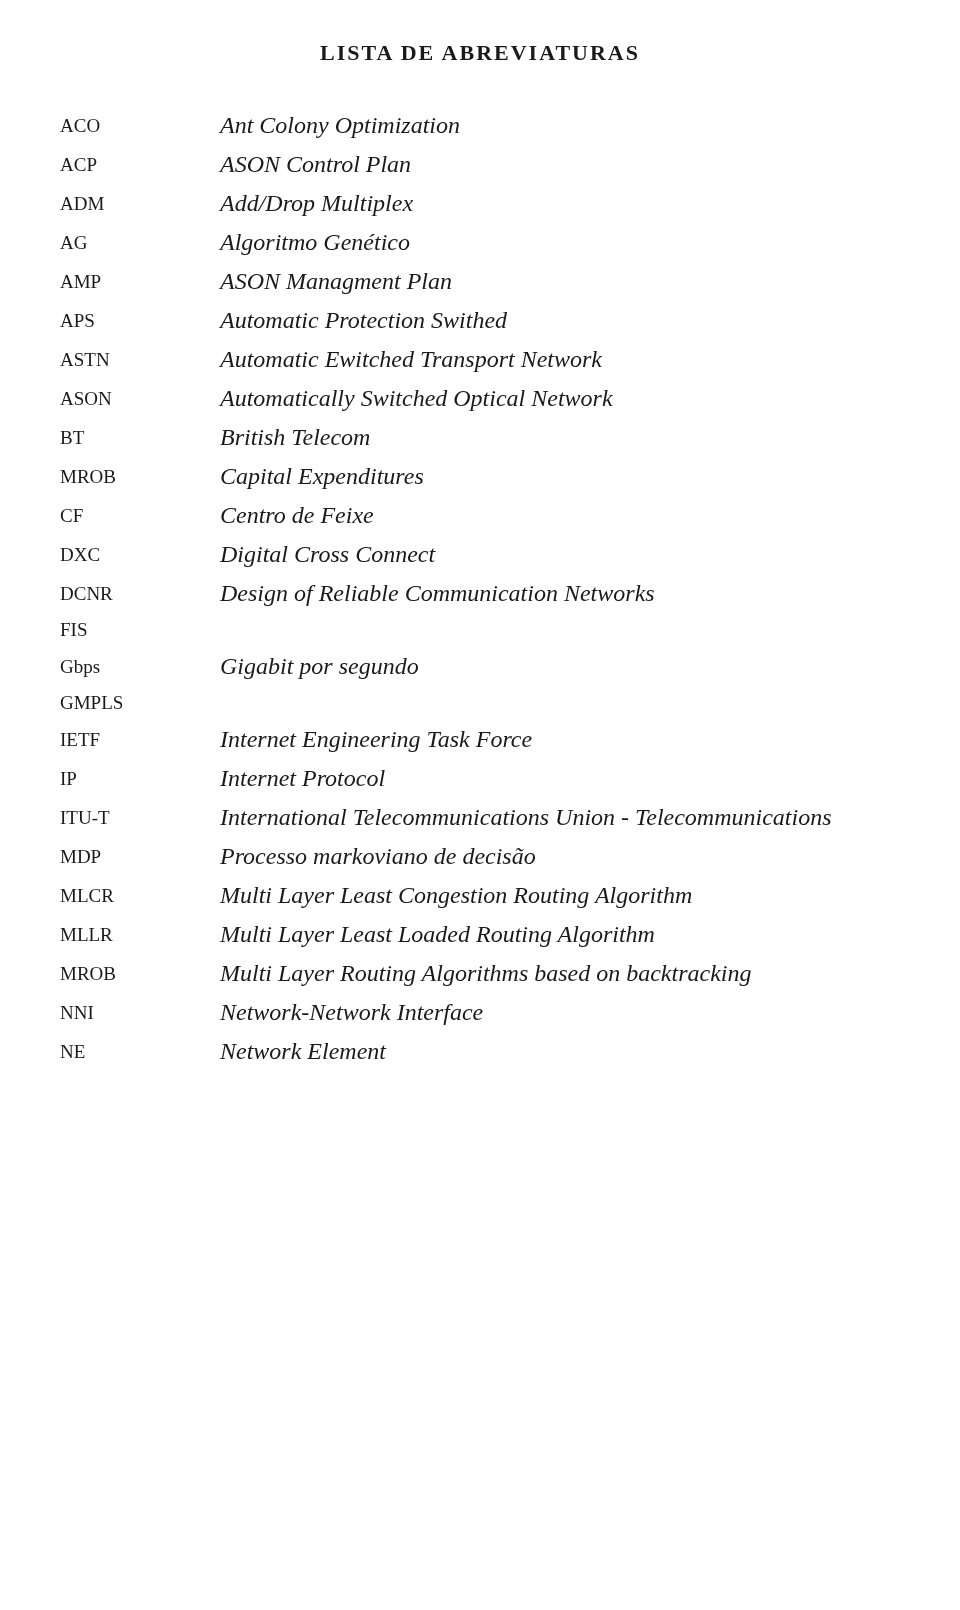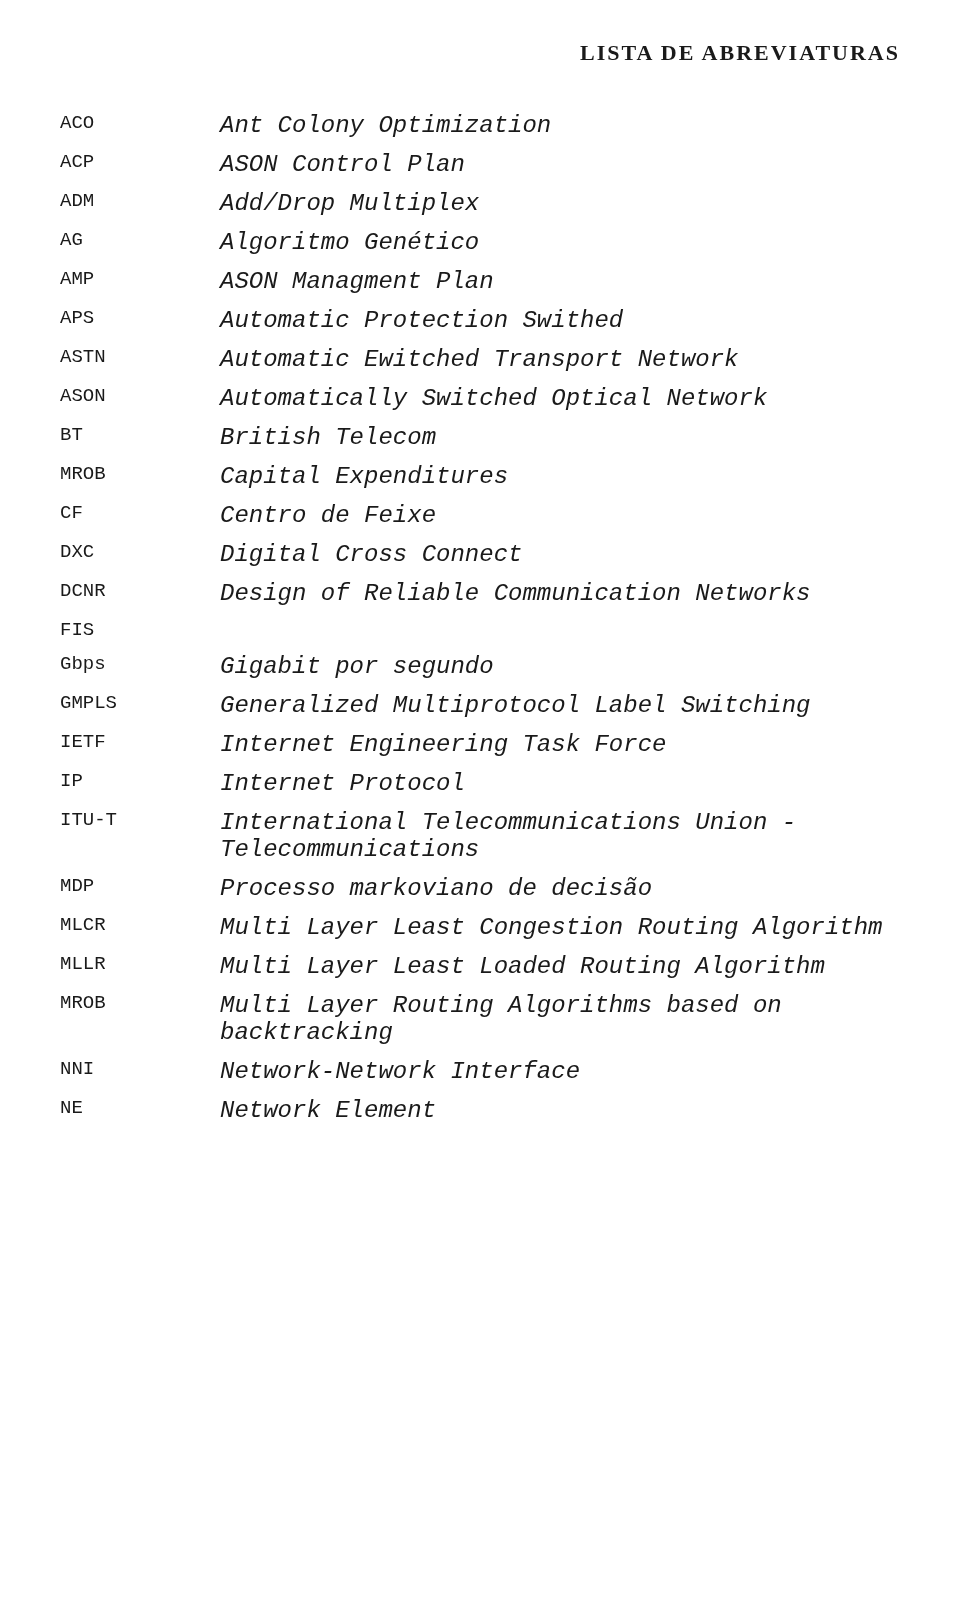--- a/index.html
+++ b/index.html
@@ -11,38 +11,37 @@
     body {
       background: #ffffff;
       font-family: 'Times New Roman', Times, serif;
       width: 960px;
       min-height: 1610px;
       padding: 40px 60px;
       color: #1a1a1a;
     }
 
     .page-title {
-      text-align: right;
+      text-align: center;
       font-size: 22px;
       font-weight: bold;
       letter-spacing: 2px;
       margin-bottom: 40px;
       font-style: normal;
     }
 
     .abbrev-table {
       width: 100%;
       border-collapse: collapse;
     }
 
     .abbrev-row {
       display: flex;
-      align-items: flex-start;
+      align-items: center;
       padding: 6px 0;
-      font-family: Liberation Mono, monospace;
     }
 
     .abbrev-key {
       font-size: 19px;
       font-weight: normal;
       font-style: normal;
       min-width: 160px;
       width: 160px;
       flex-shrink: 0;
     }
@@ -113,21 +112,20 @@
     </div>
     <div class="abbrev-row">
       <span class="abbrev-key">FIS</span>
     </div>
     <div class="abbrev-row">
       <span class="abbrev-key">Gbps</span>
       <span class="abbrev-value">Gigabit por segundo</span>
     </div>
     <div class="abbrev-row">
       <span class="abbrev-key">GMPLS</span>
-      <span class="abbrev-value">Generalized Multiprotocol Label Switching</span>
     </div>
     <div class="abbrev-row">
       <span class="abbrev-key">IETF</span>
       <span class="abbrev-value">Internet Engineering Task Force</span>
     </div>
     <div class="abbrev-row">
       <span class="abbrev-key">IP</span>
       <span class="abbrev-value">Internet Protocol</span>
     </div>
     <div class="abbrev-row">

